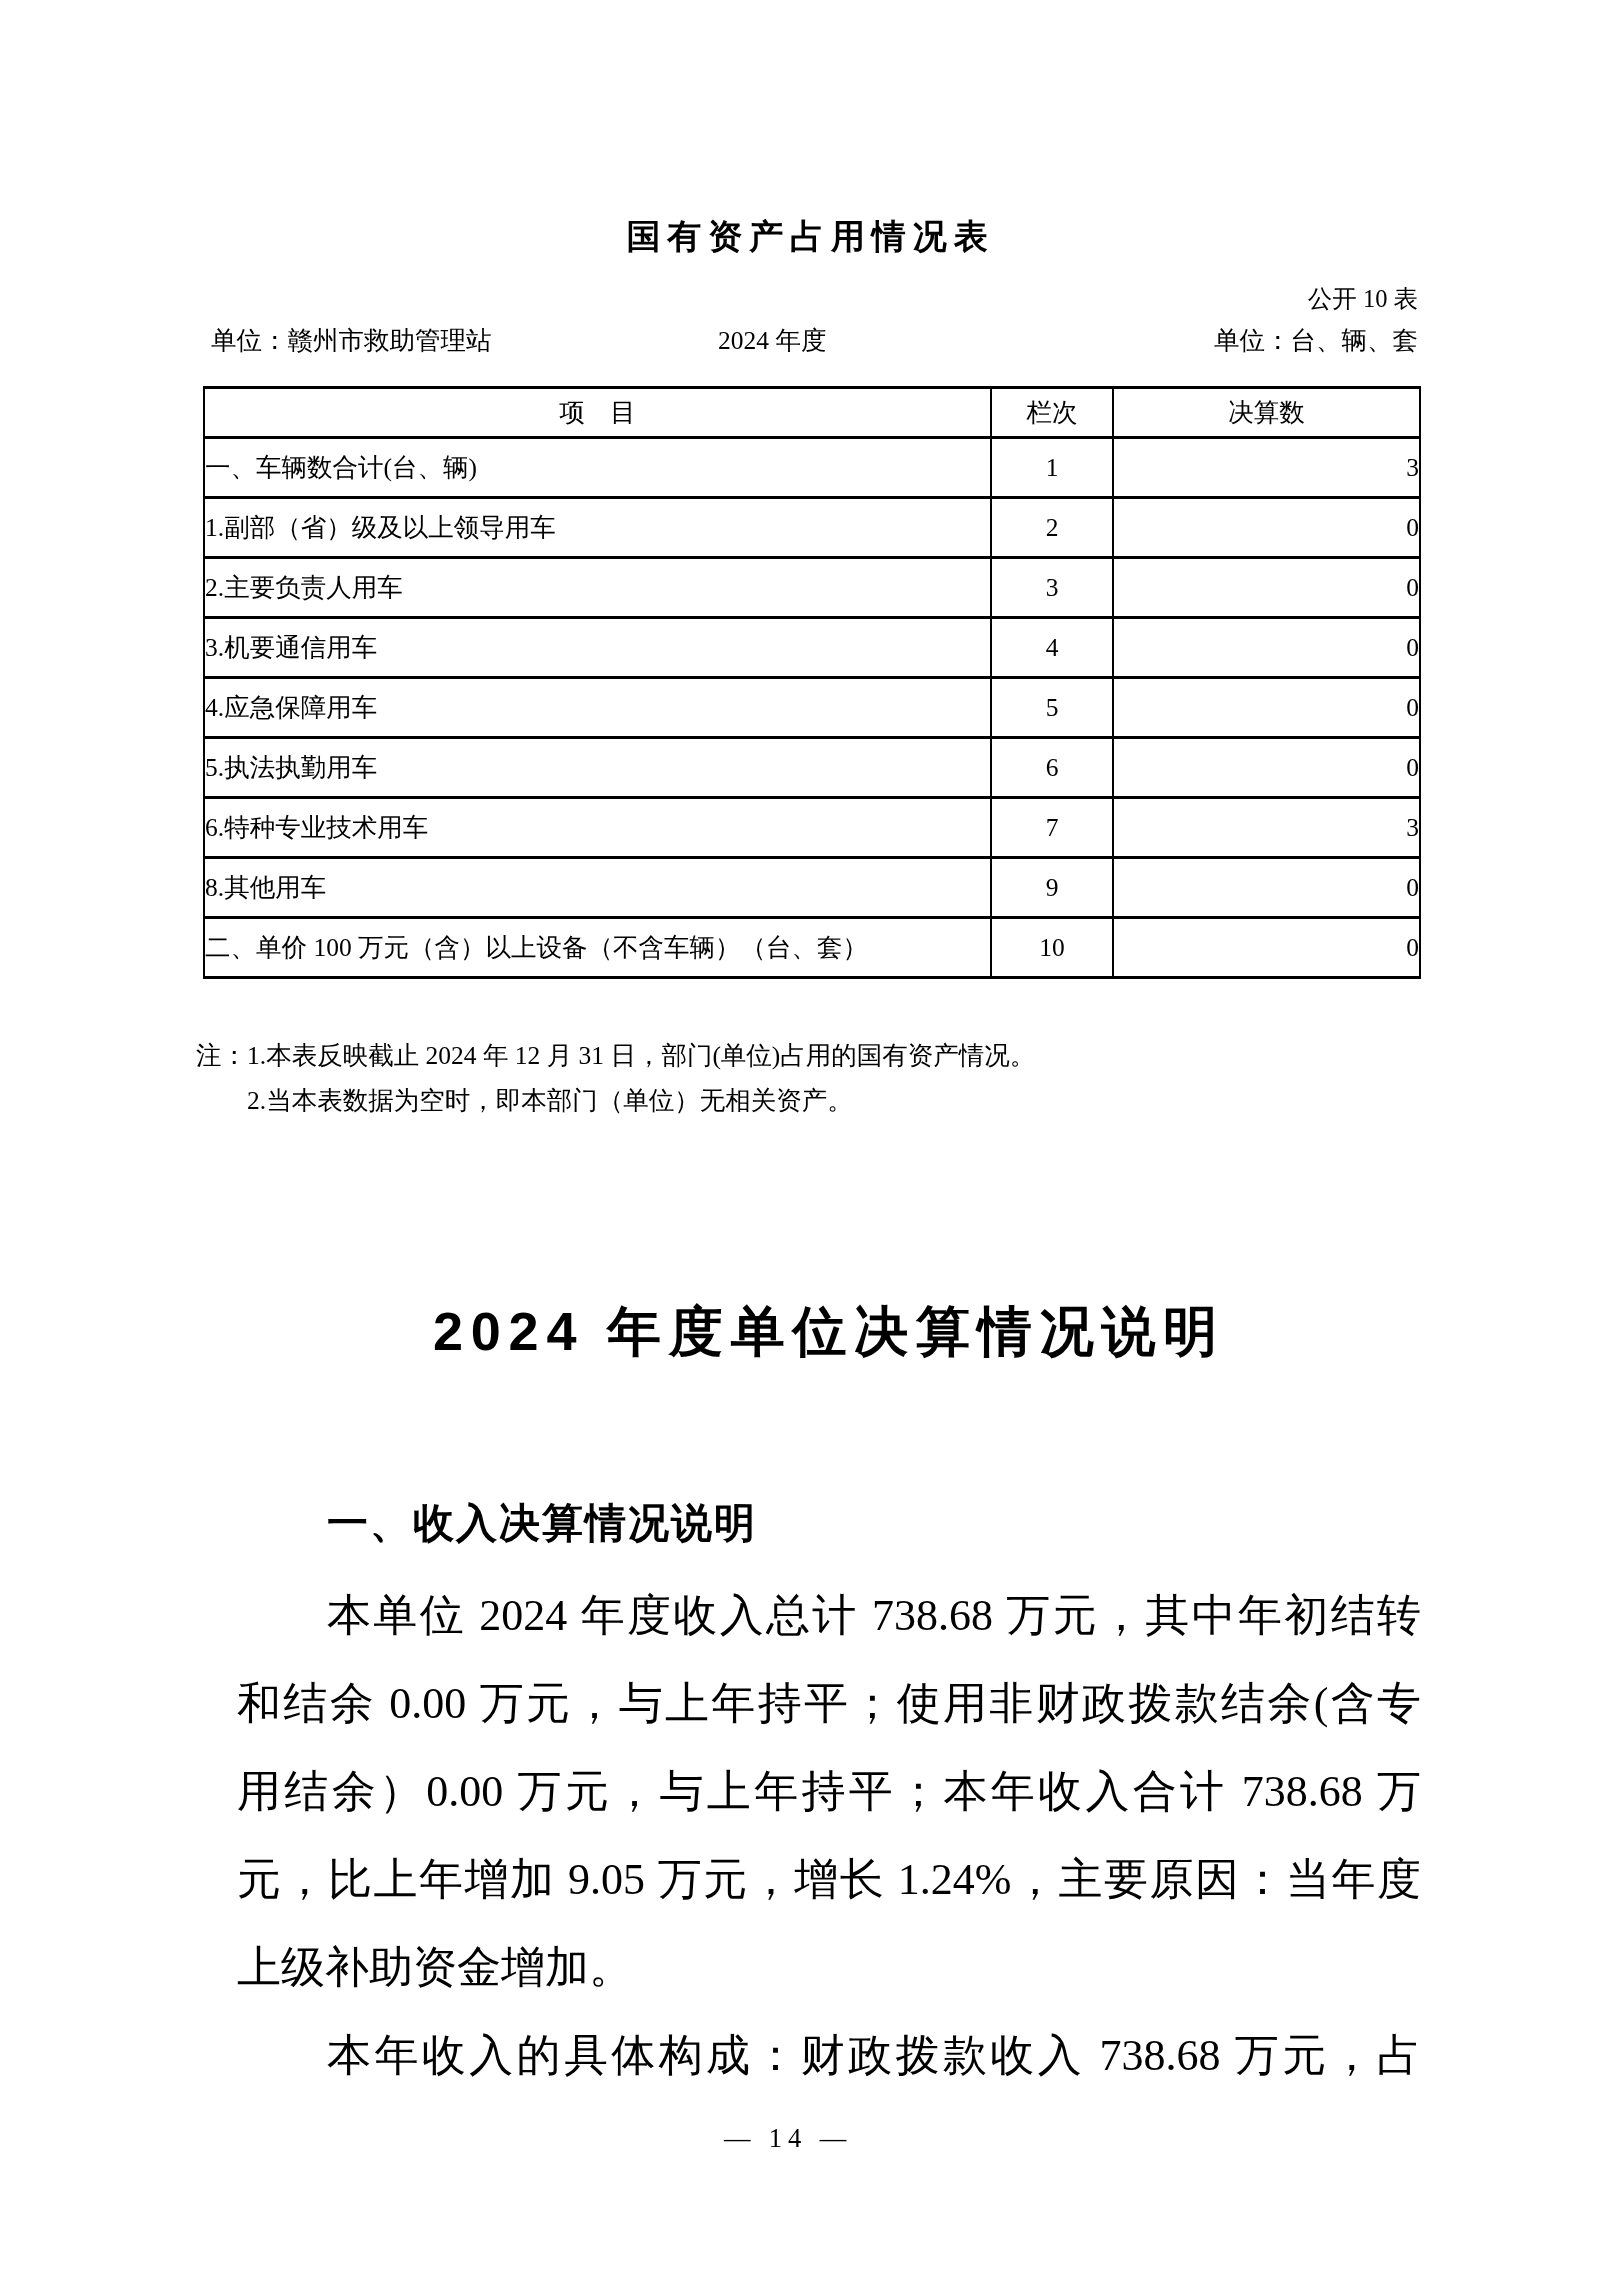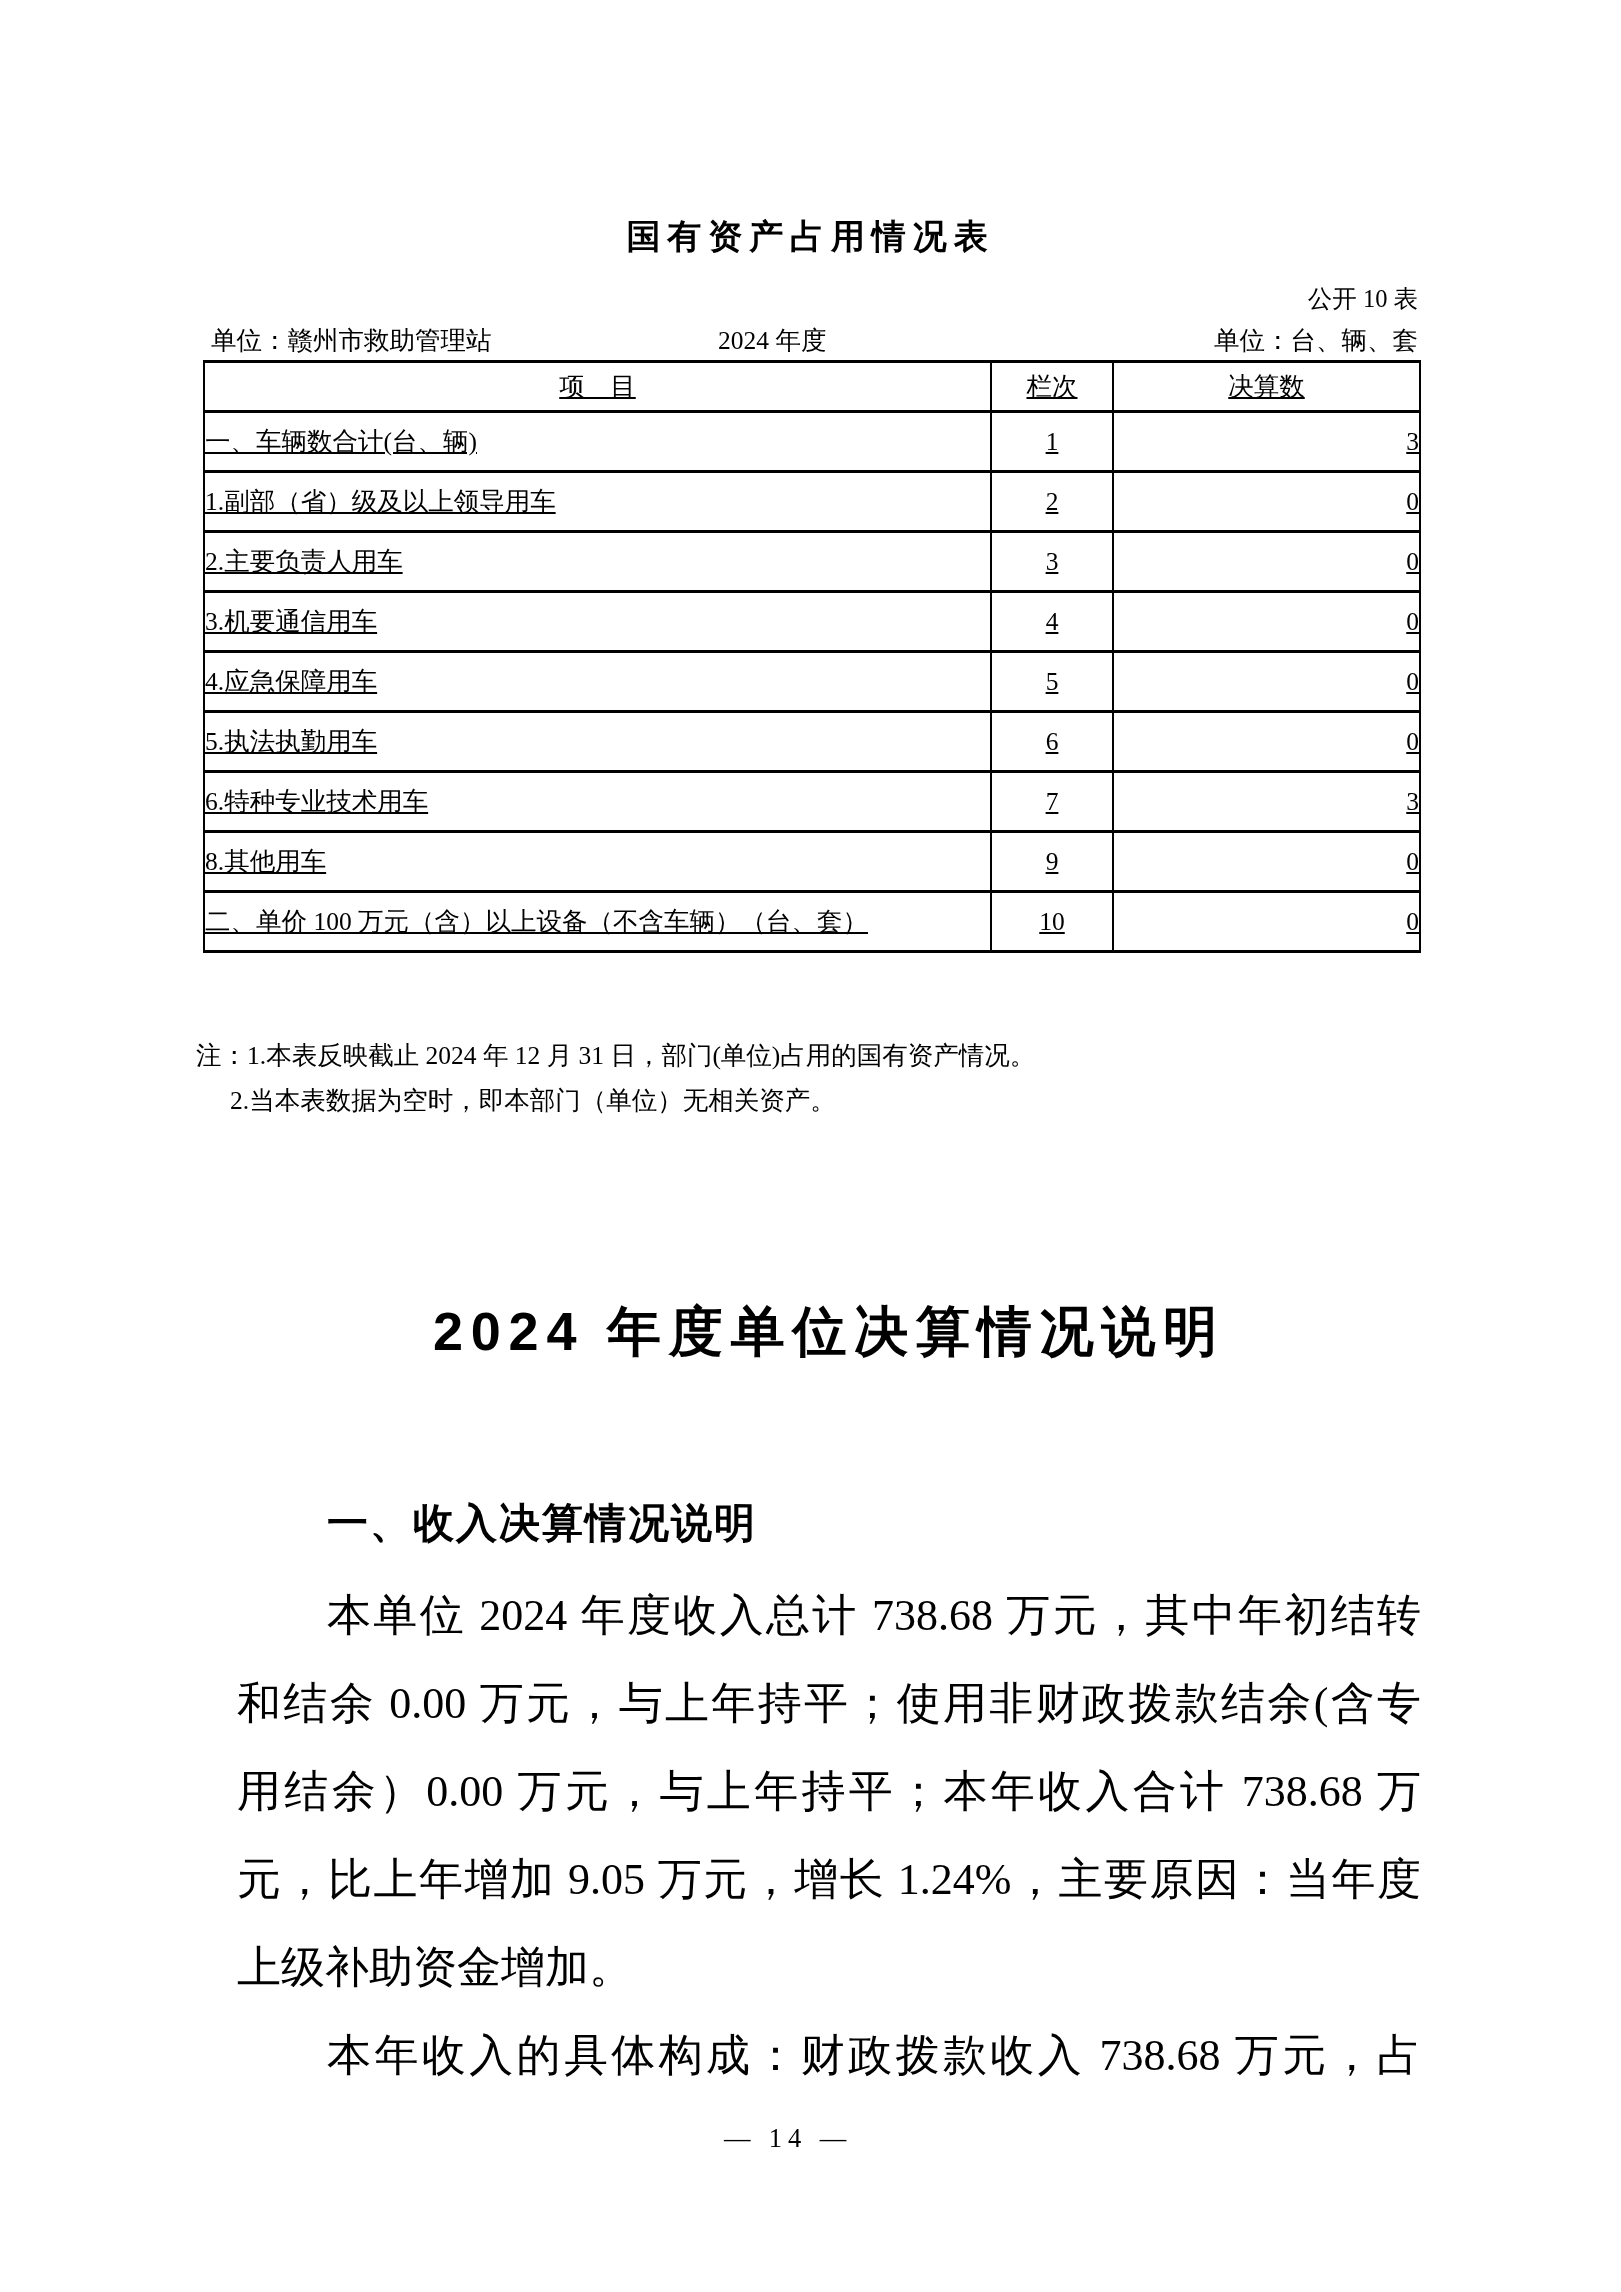--- a/index.html
+++ b/index.html
@@ -21,41 +21,41 @@
   }
 
   
   #pub-tag{top:282px;right:203px;font-size:24.5px;}
   #meta-row{top:323px;left:0;width:1621px;height:33px;font-size:25.5px;}
   #meta-unit{position:absolute;left:211px;top:0;}
   #meta-year{position:absolute;left:718px;top:0;}
   #meta-measure{position:absolute;right:203px;top:0;}
 
   
-  #asset-table-wrap{left:203px;top:360px;text-decoration:underline;}
+  #asset-table-wrap{left:203px;top:386px;}
   table#asset-table{
     border-collapse:collapse;table-layout:fixed;
     width:1215px;
     font-size:25.5px;
   }
   #asset-table th,#asset-table td{
     border:2.9px solid #000;
     border-top-width:3.9px;border-bottom-width:3.9px;
     padding:0;overflow:hidden;white-space:nowrap;
   }
   #asset-table th{height:47px;font-weight:400;text-align:center;}
   #asset-table td{height:57px;}
   td.c-label{text-align:left;padding-left:37px;}
   tr.group td.c-label{padding-left:11.8px;}
   td.c-index{text-align:center;}
   td.c-value{text-align:right;padding-right:13.7px;}
 
   
   #notes{left:196px;top:1033px;font-size:25.5px;line-height:45px;}
-  #note-line-2{margin-left:34px;}
+  #note-line-2{margin-left:51px;}
 
   
   #report-title{
     top:1296px;left:237px;width:1184px;text-align:center;
     font-family:"Liberation Sans","DejaVu Sans",sans-serif;
     font-weight:700;font-size:54px;letter-spacing:7.8px;
   }
   #section-heading{
     top:1496px;left:327px;
     font-family:"Liberation Sans","DejaVu Sans",sans-serif;

